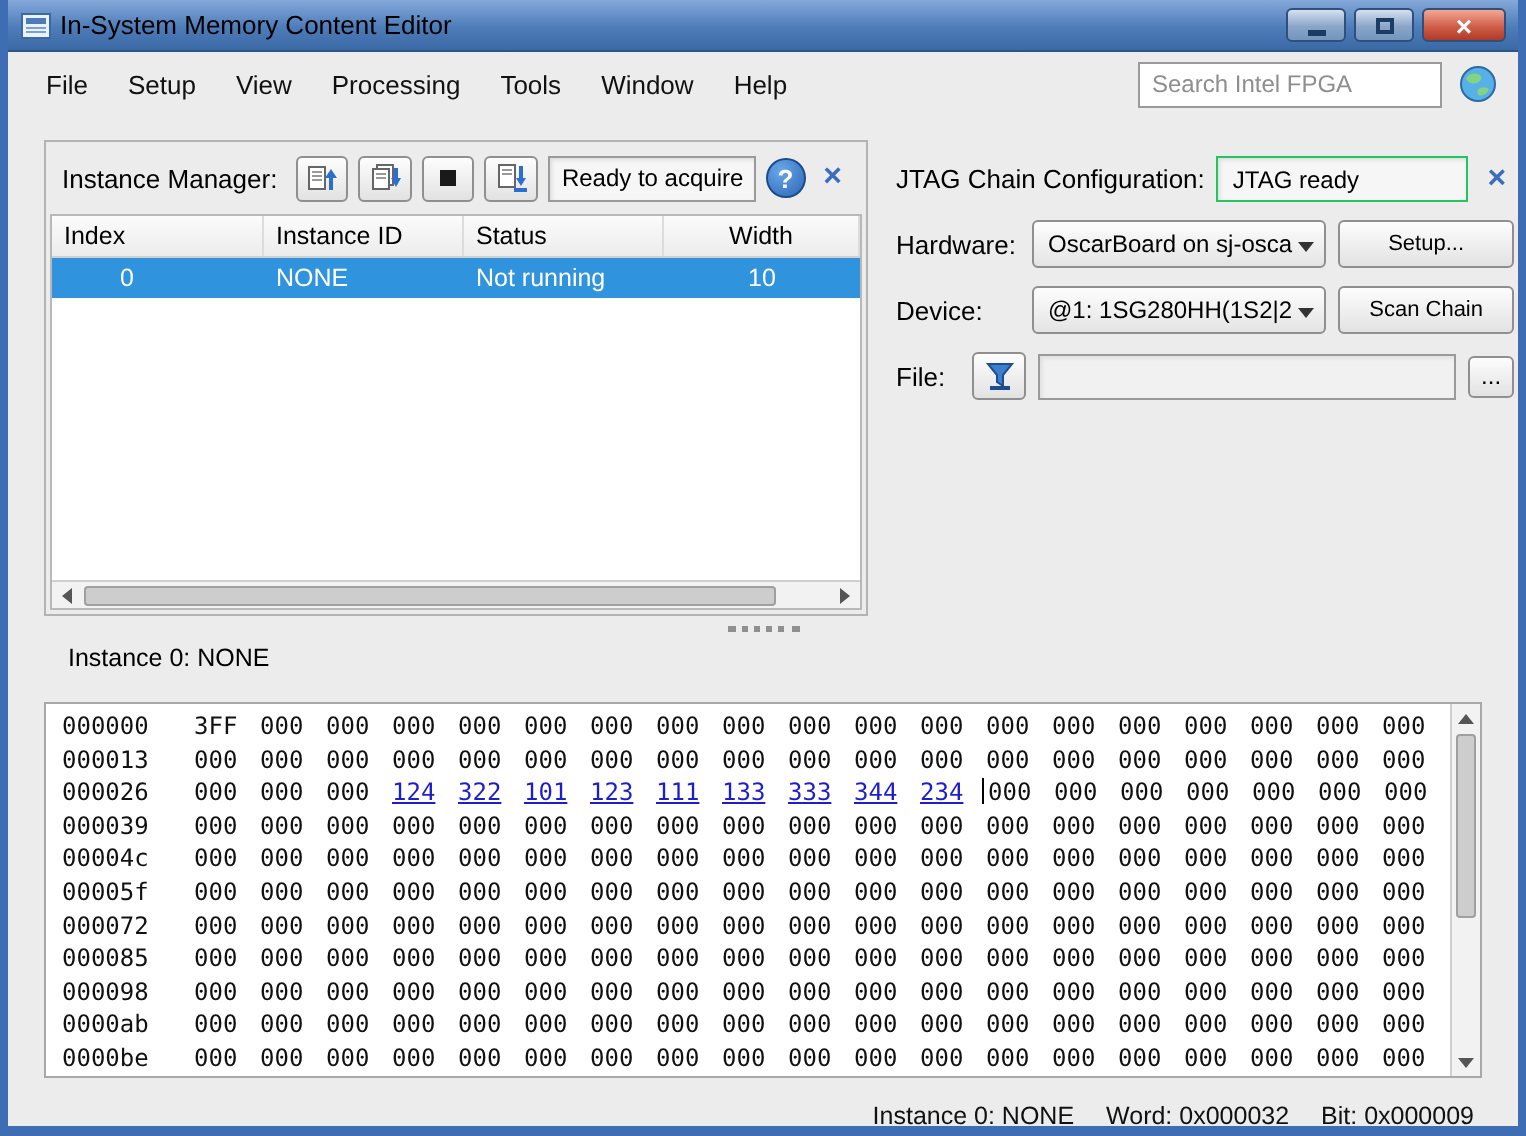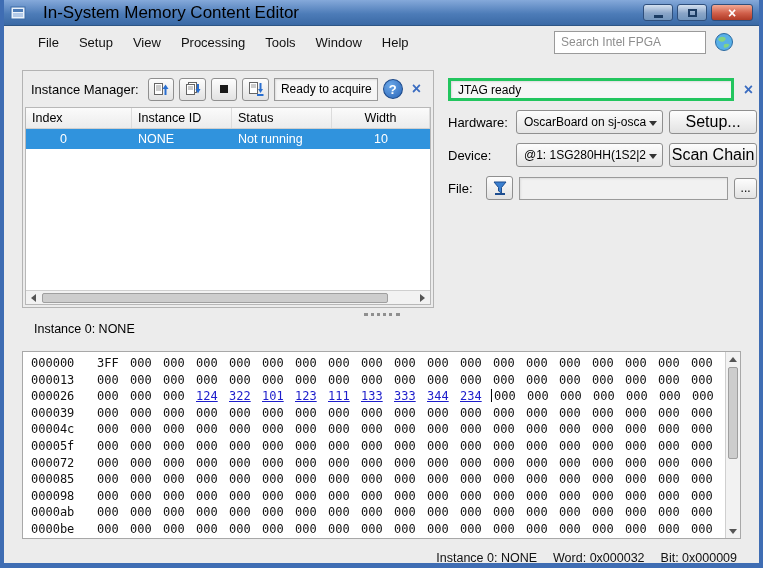--- a/index.html
+++ b/index.html
@@ -6,31 +6,31 @@
   html,body { margin:0; padding:0; width:763px; height:568px; overflow:hidden;
               font-family:"Liberation Sans", sans-serif; }
   .window { width:763px; height:568px; display:flex; flex-direction:column;
             border-left:4px solid #3f6db3; border-right:4px solid #3f6db3; border-bottom:5px solid #3f6db3;
             background:#ececec; }
   
   .titlebar { height:26px; flex:none; display:flex; align-items:center; padding:0 6px;
               background:linear-gradient(#85a9da 0%, #4d7cb8 55%, #3a69a5 100%);
               border-bottom:1px solid #2d5585; }
   .app-icon { width:16px; height:16px; display:flex; }
-  .title-text { font-size:17px; color:#000; margin-left:17px; flex:1; white-space:nowrap; }
+  .title-text { font-size:13px; color:#000; margin-left:4px; flex:1; white-space:nowrap; }
   .caption { display:flex; gap:4px; }
   .cap { width:30px; height:17px; border:1px solid #2f4f7c; border-radius:3px;
          display:flex; align-items:center; justify-content:center;
          background:linear-gradient(#d5e1f0,#8aa5c8 55%,#7396bd); cursor:default; }
   .glyph-min { width:9px; height:3px; background:#1c3c63; margin-top:7px; }
   .glyph-max { width:9px; height:8px; border:2px solid #1c3c63; }
   .cap.close { background:linear-gradient(#f3a893,#d05f4a 55%,#b03a26); width:42px; }
   .glyph-close { color:#fff; font-weight:bold; font-size:14px; line-height:14px; }
   
-  .menubar { height:32px; flex:none; display:flex; align-items:center; padding:0 25px; gap:2px;
+  .menubar { height:32px; flex:none; display:flex; align-items:center; padding:0 10px; gap:2px;
              background:#ececec; }
   .menu-item { font-size:13px; padding:4px 9px; color:#111; }
   .menubar .spacer { flex:1; }
   .search { width:152px; height:23px; border:1px solid #9a9a9a; background:#fff;
             font-size:12px; padding:0 6px; color:#333; font-family:"Liberation Sans",sans-serif; }
   .search::placeholder { color:#8e8e8e; }
   .globe { width:20px; height:20px; margin-left:6px; display:flex; }
   
   .top-row { display:flex; margin:12px 12px 0 18px; height:238px; flex:none; gap:8px; }
   .im-panel { width:412px; flex:none; border:1px solid #b3b3b3; background:#ececec;
@@ -62,33 +62,33 @@
   .tri-left { width:0; height:0; border-top:4px solid transparent; border-bottom:4px solid transparent; border-right:5px solid #555; }
   .tri-right { width:0; height:0; border-top:4px solid transparent; border-bottom:4px solid transparent; border-left:5px solid #555; }
   .tri-up { width:0; height:0; border-left:4px solid transparent; border-right:4px solid transparent; border-bottom:5px solid #555; }
   .tri-down { width:0; height:0; border-left:4px solid transparent; border-right:4px solid transparent; border-top:5px solid #555; }
   .hs-thumb { flex:1; height:10px; margin:0 1px; background:#cdcdcd; border:1px solid #9f9f9f; border-radius:2px; }
   .hs-gap { width:26px; flex:none; }
   
   .jtag-panel { flex:1; padding:8px 4px 0 6px; display:flex; flex-direction:column; gap:9px; font-size:13px; }
   .jtag-header { display:flex; align-items:center; gap:6px; }
   .jtag-title { white-space:nowrap; }
-  .jtag-status { flex:1; height:23px; border:3px solid #22c55e; background:#f6f6f6;
+  .jtag-status { flex:1; height:23px; border:1px solid #22c55e; background:#f6f6f6;
                  box-shadow:inset 1px 1px 2px rgba(0,0,0,.10); font-size:12px;
                  display:flex; align-items:center; padding:0 7px; }
   .jtag-row { display:flex; align-items:center; gap:6px; }
   .jtag-label { width:62px; flex:none; white-space:nowrap; }
   .jtag-label.file { width:32px; }
   .combo { flex:1; height:24px; border:1px solid #8f8f8f; border-radius:3px;
            background:linear-gradient(#fdfdfd,#e4e4e4); display:flex; align-items:center;
            padding:0 16px 0 7px; font-size:12px; position:relative; overflow:hidden; white-space:nowrap; }
   .combo::after { content:""; position:absolute; right:5px; top:10px; width:0; height:0;
                   border-left:4px solid transparent; border-right:4px solid transparent; border-top:5px solid #333; }
   .btn { width:88px; flex:none; height:24px; border:1px solid #8f8f8f; border-radius:3px;
-         background:linear-gradient(#fdfdfd,#e2e2e2); font-size:16px;
+         background:linear-gradient(#fdfdfd,#e2e2e2); font-size:11px;
          display:flex; align-items:center; justify-content:center; white-space:nowrap; }
   .file-icon-btn { width:27px; height:24px; flex:none; border:1px solid #8f8f8f; border-radius:3px;
                    background:linear-gradient(#fdfdfd,#e2e2e2); display:flex; align-items:center; justify-content:center; }
   .file-field { flex:1; height:23px; border:1px solid #9a9a9a; background:#f1f1f1;
                 box-shadow:inset 1px 1px 2px rgba(0,0,0,.08); }
   .browse-btn { width:23px; flex:none; height:21px; border:1px solid #8f8f8f; border-radius:3px;
                 background:linear-gradient(#fdfdfd,#e2e2e2); font-size:12px;
                 display:flex; align-items:center; justify-content:center; }
   
   .splitter { height:13px; flex:none; display:flex; align-items:center; justify-content:center; }
@@ -225,20 +225,21 @@
           <span class="hs-gap"></span>
           <span class="hs-btn">
               <span class="tri-right"></span>
             </span>
         </div>
       </div>
     </div>
 
     <div class="jtag-panel">
       <div class="jtag-header">
+        <span class="jtag-title">JTAG Chain Configuration:</span>
         <span class="jtag-status">JTAG ready</span>
         <span class="panel-x">×</span>
       </div>
       <div class="jtag-row">
         <span class="jtag-label">Hardware:</span>
         <span class="combo">OscarBoard on sj-osca</span>
         <span class="btn">Setup...</span>
       </div>
       <div class="jtag-row">
         <span class="jtag-label">Device:</span>

